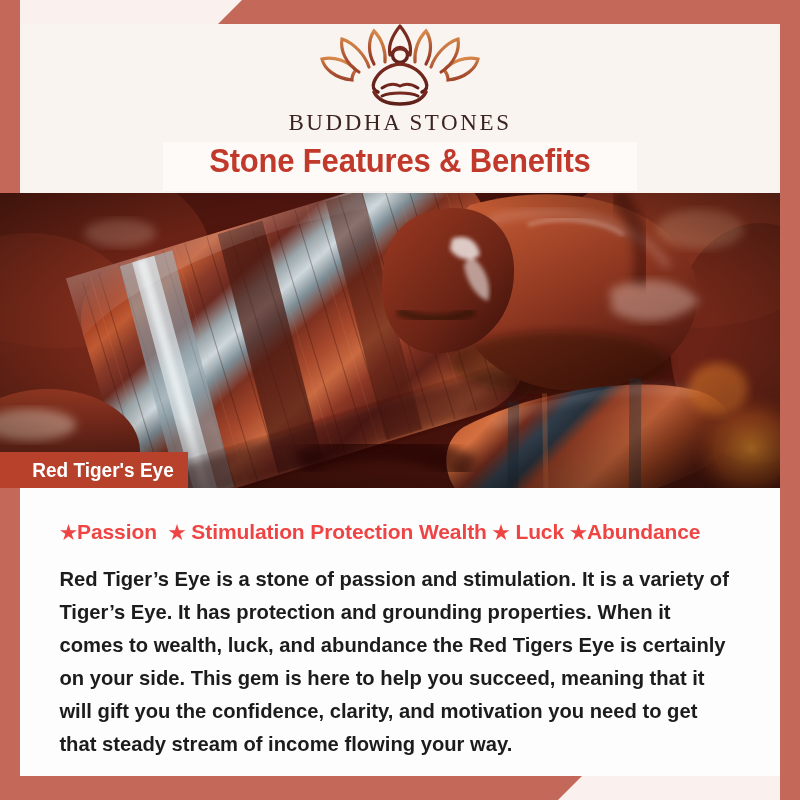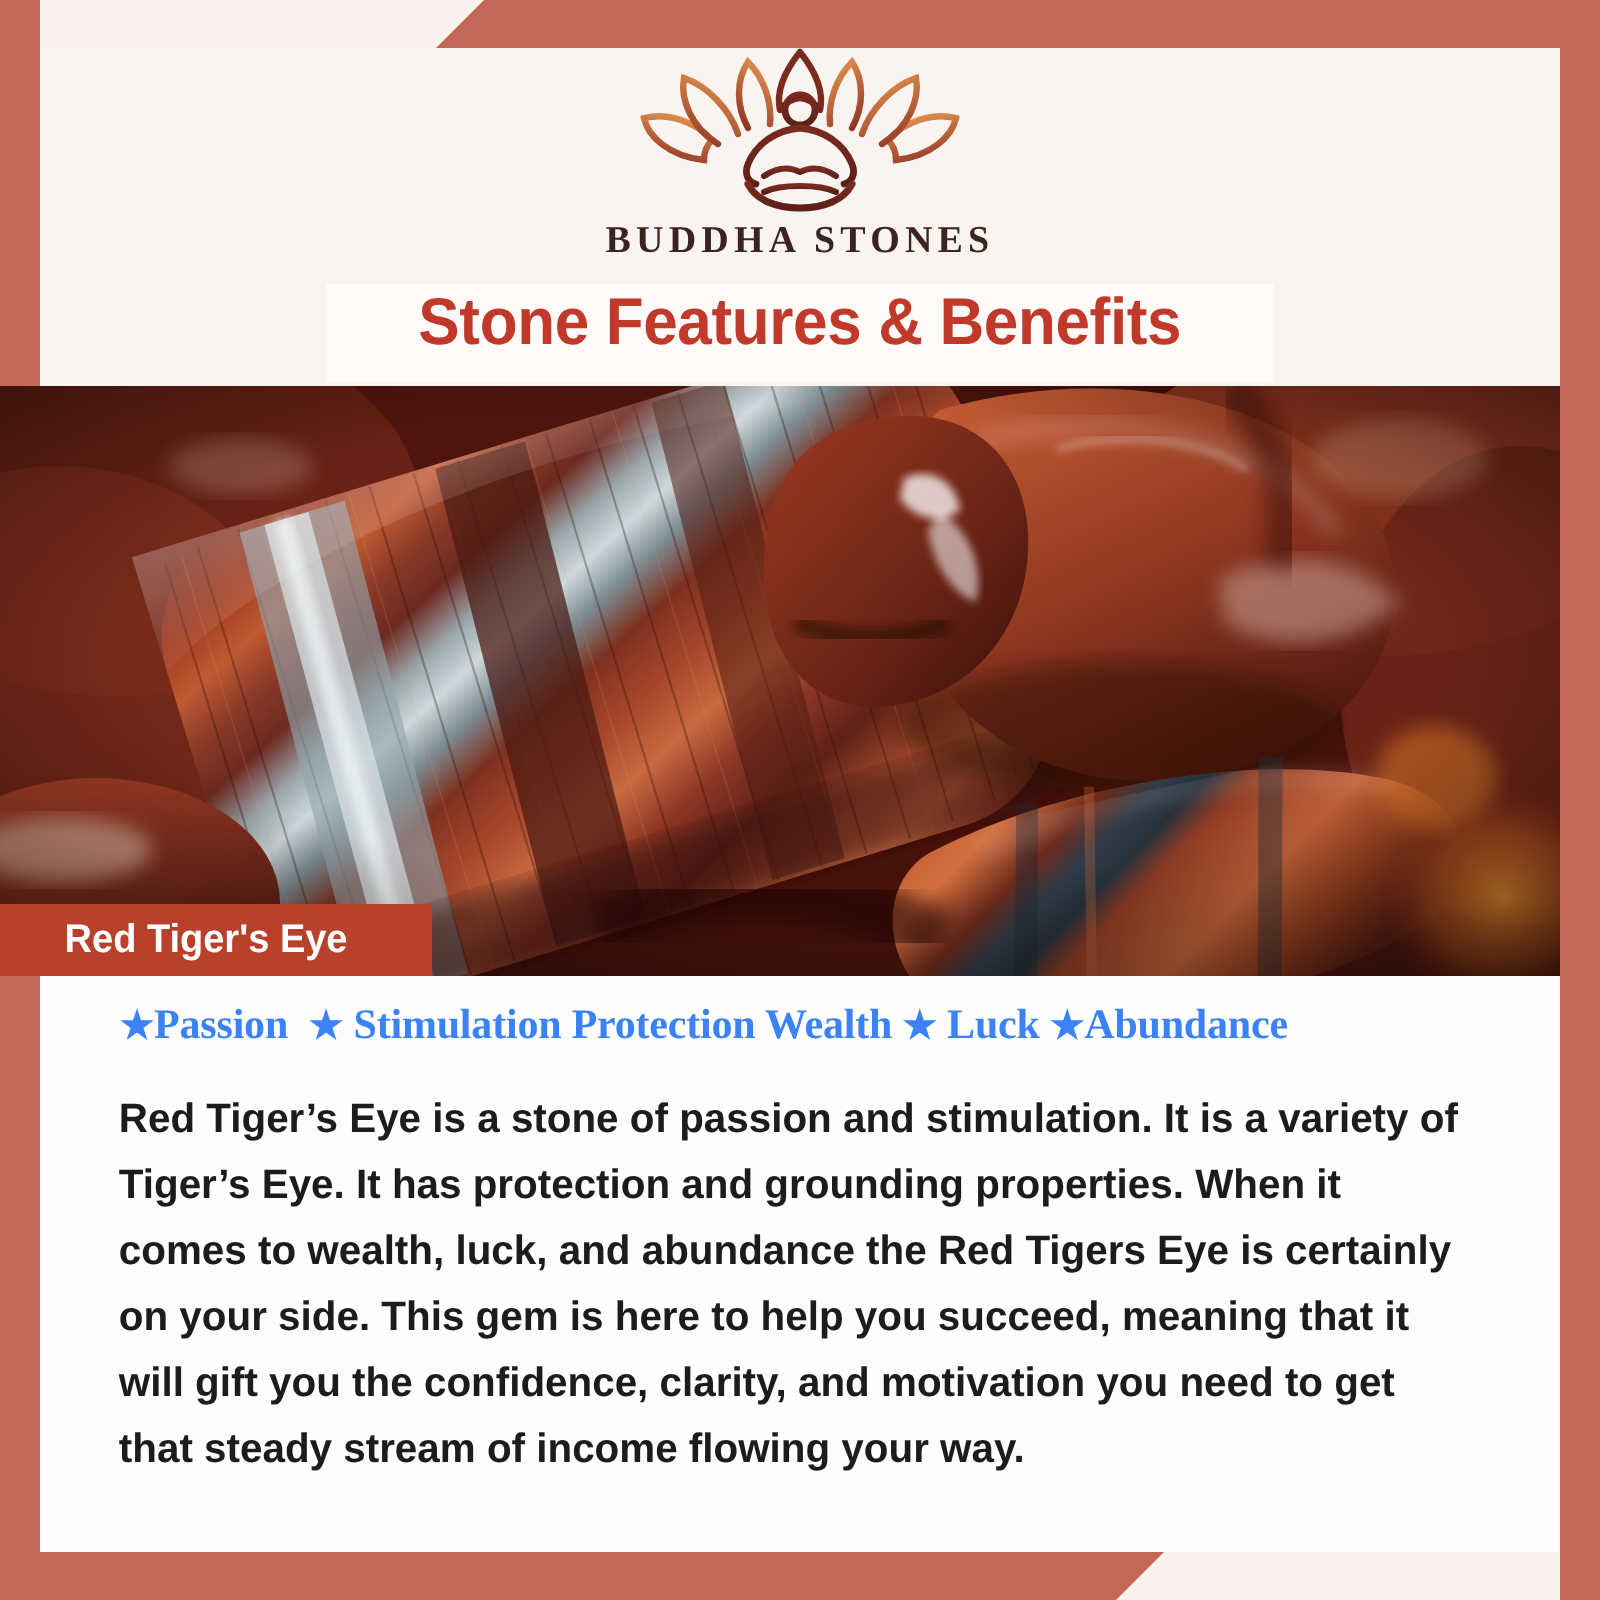--- a/index.html
+++ b/index.html
@@ -78,24 +78,24 @@
     align-items: center;
   }
   .logo-mark {
     width: 176px;
     height: 86px;
     display: block;
   }
   .logo-word {
     margin-top: 2px;
     font-family: "Liberation Serif", serif;
-    font-size: 19px;
+    font-size: 23px;
     letter-spacing: 2.6px;
     color: #3b2320;
-    font-weight: 700;
+    font-weight: 400;
     text-align: right;
   }
 
   
   .title-panel {
     position: absolute;
     left: 163px;
     top: 142px;
     width: 474px;
     height: 49px;
@@ -126,21 +126,21 @@
     overflow: hidden;
     background: #4a140e;
   }
   .photo svg { display: block; width: 100%; height: 100%; }
 
   
   .stone-label {
     position: absolute;
     left: 0;
     top: 452px;
-    width: 216px;
+    width: 188px;
     height: 36px;
     background: #b8412c;
     z-index: 6;
     display: flex;
     align-items: center;
   }
   .stone-label-text {
     color: #ffffff;
     font-family: "Liberation Sans Narrow", "Liberation Sans", sans-serif;
     font-weight: bold;
@@ -156,25 +156,25 @@
     position: absolute;
     left: 20px;
     top: 488px;
     right: 20px;
     bottom: 24px;
     background: #fdfdfd;
     z-index: 5;
   }
 
   .benefits {
-    margin: 12px 0 0 0;
+    margin: 32px 0 0 0;
     padding: 0 24px 0 40px;
     display: block;
-    color: #3b82f6;
-    font-family: Liberation Serif, serif;
+    color: #ef4444;
+    font-family: Liberation Sans, sans-serif;
     font-weight: bold;
     font-size: 21px;
     white-space: nowrap;
     letter-spacing: -0.1px;
   }
   .benefits .star {
     font-size: 19px;
     letter-spacing: 0;
   }
   .benefits .sp { letter-spacing: 0; }

